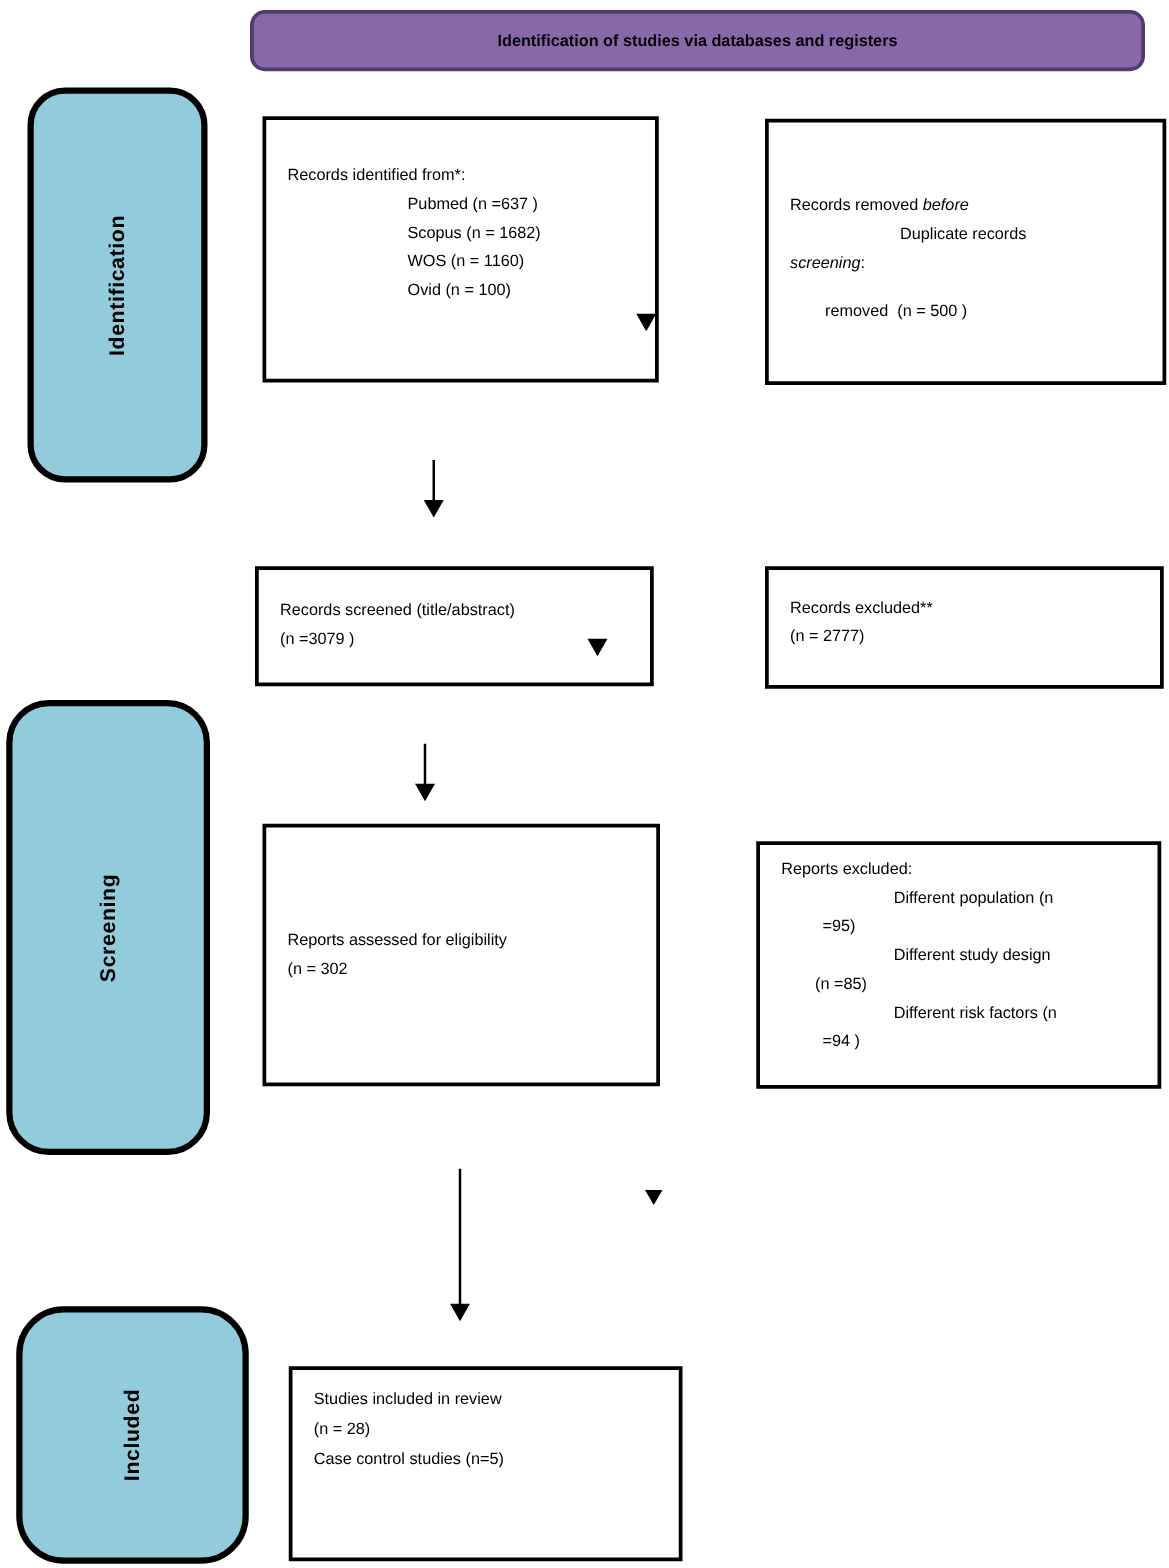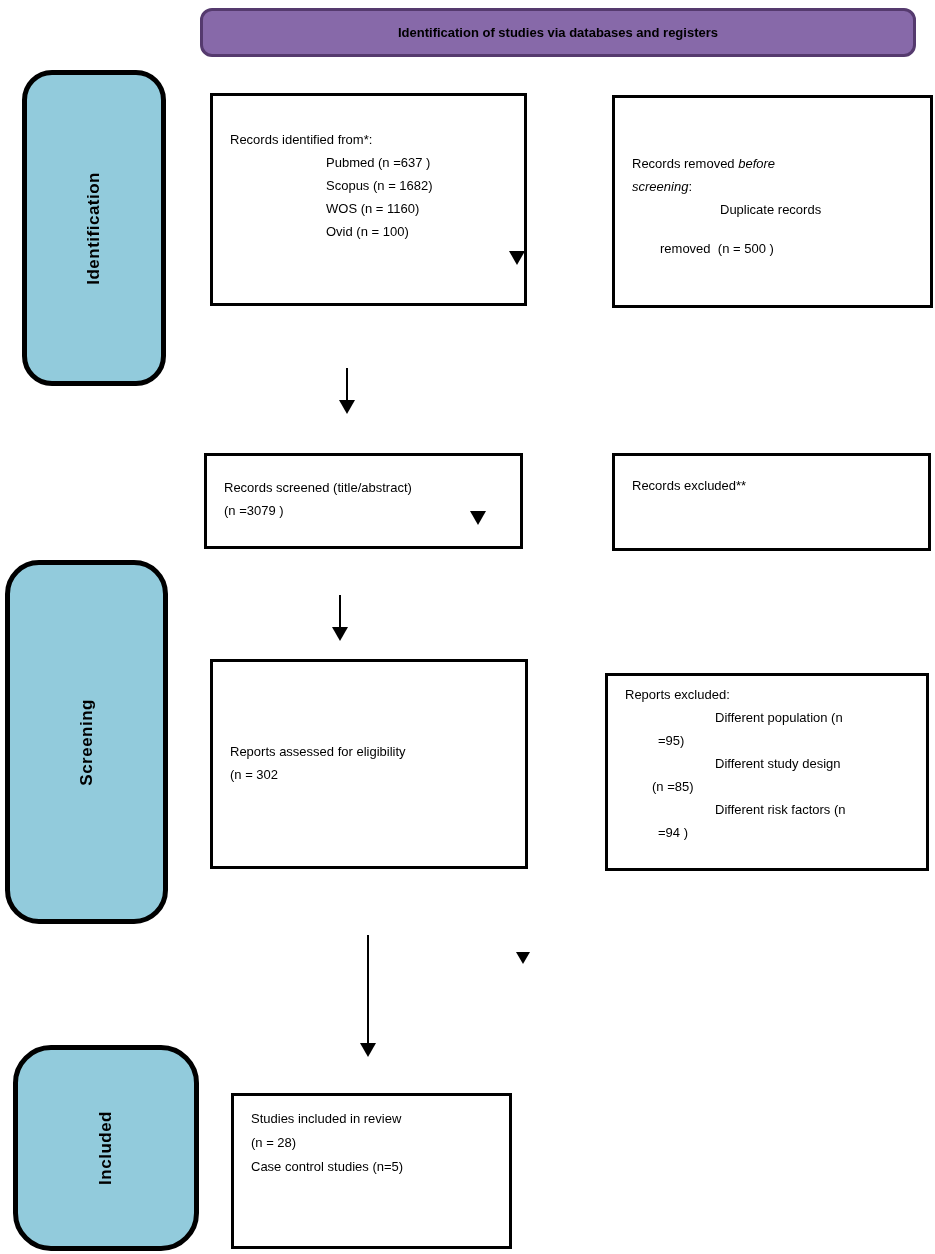--- a/index.html
+++ b/index.html
@@ -44,21 +44,21 @@
   #box-records-removed{left:612px;top:95px;width:321px;height:213px;padding:54px 6px 0 17px;}
   #box-records-removed .ind-a{margin-left:88px;}
   #box-records-removed .ind-b{margin-left:28px;margin-top:16px;}
   #box-records-screened{left:204px;top:453px;width:319px;height:96px;padding:20px 6px 0 17px;}
   #box-records-excluded{left:612px;top:453px;width:319px;height:98px;padding:18px 6px 0 17px;}
   #box-reports-assessed{left:210px;top:659px;width:318px;height:210px;padding:78px 6px 0 17px;}
   #box-reports-excluded{left:605px;top:673px;width:324px;height:198px;padding:7px 6px 0 17px;}
   #box-reports-excluded .ind-a{margin-left:90px;}
   #box-reports-excluded .ind-b{margin-left:33px;}
   #box-reports-excluded .ind-c{margin-left:27px;}
-  #box-studies-included{left:231px;top:1093px;width:281px;height:156px;padding:11px 6px 0 17px;line-height:24px;}
+  #box-studies-included{left:231px;top:1093px;width:315px;height:156px;padding:11px 6px 0 17px;line-height:24px;}
 
   .vline{position:absolute;width:2px;background:#000;}
   .tri{
     position:absolute;width:0;height:0;
     border-left:8px solid transparent;border-right:8px solid transparent;
     border-top:14px solid #000;
   }
   .tri.small{border-left:7px solid transparent;border-right:7px solid transparent;border-top:12px solid #000;}
   #arrow1-line{left:346px;top:368px;height:33px;}
   #arrow1-head{left:339px;top:400px;}
@@ -92,32 +92,33 @@
   <div class="wbox" id="box-records-identified">
     <div class="line">Records identified from*:</div>
     <div class="line sub">Pubmed (n =637 )</div>
     <div class="line sub">Scopus (n = 1682)</div>
     <div class="line sub">WOS (n = 1160)</div>
     <div class="line sub">Ovid (n = 100)</div>
   </div>
 
   <div class="wbox" id="box-records-removed">
     <div class="line"><span>Records removed </span><i>before</i></div>
+    <div class="line ind-a">Duplicate records</div>
     <div class="line"><i>screening</i><span>:</span></div>
-    <div class="line ind-a">Duplicate records</div>
     <div class="line ind-b">removed  (n = 500 )</div>
   </div>
 
   <div class="wbox" id="box-records-screened">
     <div class="line">Records screened (title/abstract)</div>
     <div class="line">(n =3079 )</div>
   </div>
 
   <div class="wbox" id="box-records-excluded">
     <div class="line">Records excluded**</div>
+    <div class="line">(n = 2777)</div>
   </div>
 
   <div class="wbox" id="box-reports-assessed">
     <div class="line">Reports assessed for eligibility</div>
     <div class="line">(n = 302</div>
   </div>
 
   <div class="wbox" id="box-reports-excluded">
     <div class="line">Reports excluded:</div>
     <div class="line ind-a">Different population (n</div>

